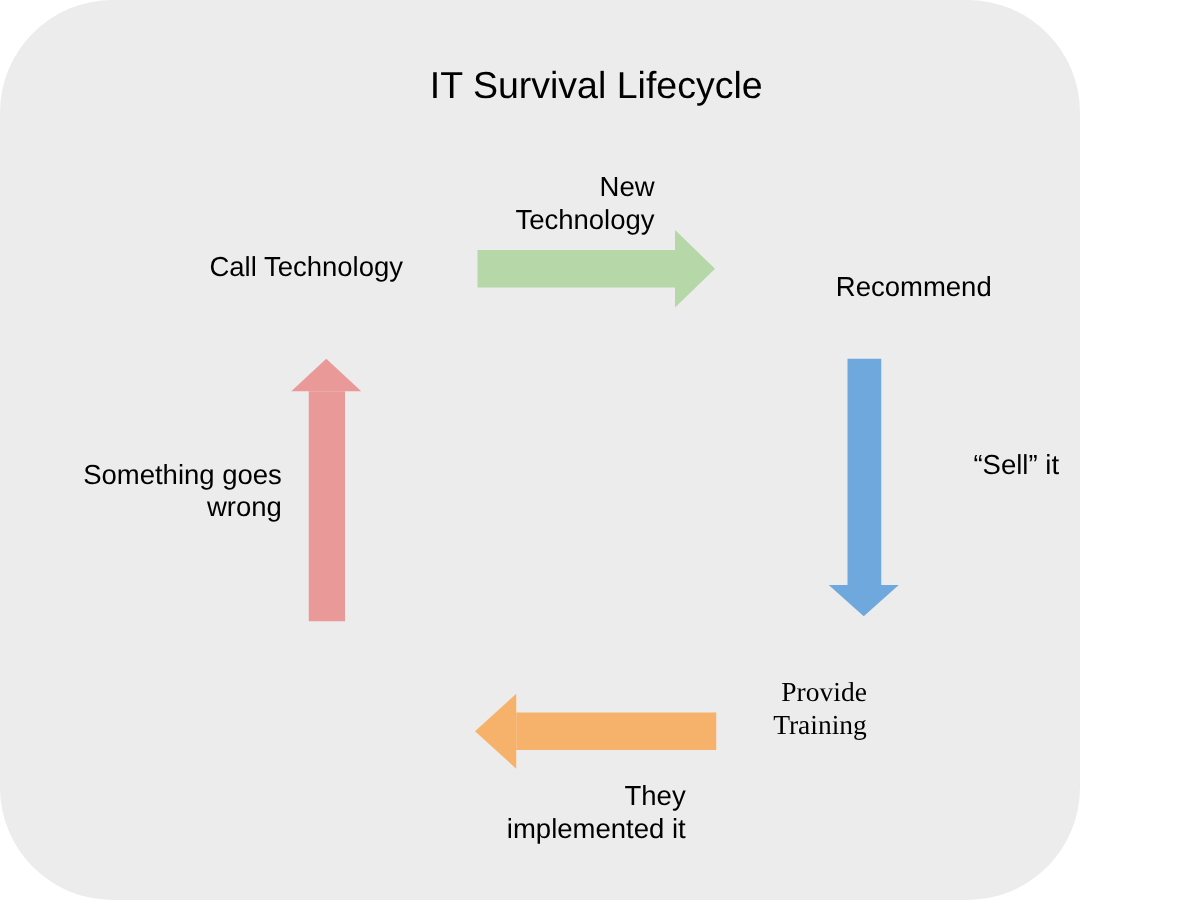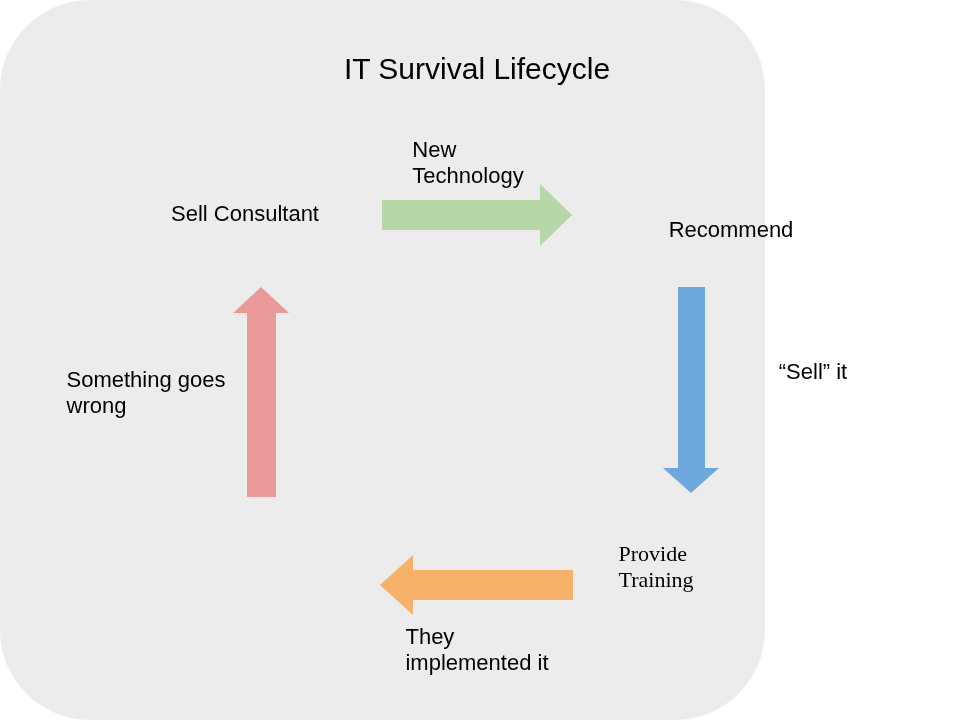--- a/index.html
+++ b/index.html
@@ -4,37 +4,37 @@
 <style>
   * { margin: 0; padding: 0; box-sizing: border-box; }
   html, body {
     width: 960px; height: 720px;
     background: #ffffff;
     font-family: "Liberation Sans", sans-serif;
     overflow: hidden;
   }
   .slide {
     position: relative;
-    width: 765px; height: 720px;
+    width: 864px; height: 720px;
     border-radius: 90px;
     background: var(--c, #ececec);
   }
   .title {
     position: absolute;
     top: 51px; left: 477px;
     transform: translateX(-50%);
     font-size: 30px; font-weight: 400;
     line-height: 36px;
     color: #000; white-space: nowrap;
   }
   .label {
     position: absolute;
     transform: translateX(-50%);
     font-size: 22px; line-height: 26px;
-    color: #000; text-align: left;
+    color: #000; text-align: right;
     white-space: pre-line;
   }
   .pos-new-technology   { left: 468px; top: 137px; }
   .pos-call-consultant  { left: 245px; top: 201px; white-space: nowrap; }
   .pos-recommend        { left: 692px; top: 217px; white-space: nowrap; margin-left: 39px; }
   .pos-sell-it          { left: 813px; top: 359px; white-space: nowrap; }
   .pos-provide-training { left: 656px; top: 541px; font-family: Liberation Serif, serif; }
   .pos-they-implemented { left: 477px; top: 624px; }
   .pos-put-production   { left: 244px; top: 541px; }
   .pos-something-wrong  { left: 146px; top: 367px; }
@@ -80,21 +80,21 @@
     border-bottom: 26px solid var(--c);
   }
 </style>
 </head>
 <body>
 
 <div class="slide" style="--c: #ececec;">
 
   <h1 class="title">IT Survival Lifecycle</h1>
 
-  <div class="label pos-call-consultant">Sell Consultant</div>
+  <div class="label pos-call-consultant">Call Technology</div>
   <div class="label pos-recommend">Recommend</div>
   <div class="label pos-provide-training">Provide
 Training</div>
 
   <div class="label pos-new-technology">New
 Technology</div>
   <div class="label pos-sell-it">“Sell” it</div>
   <div class="label pos-they-implemented">They
 implemented it</div>
   <div class="label pos-something-wrong">Something goes

